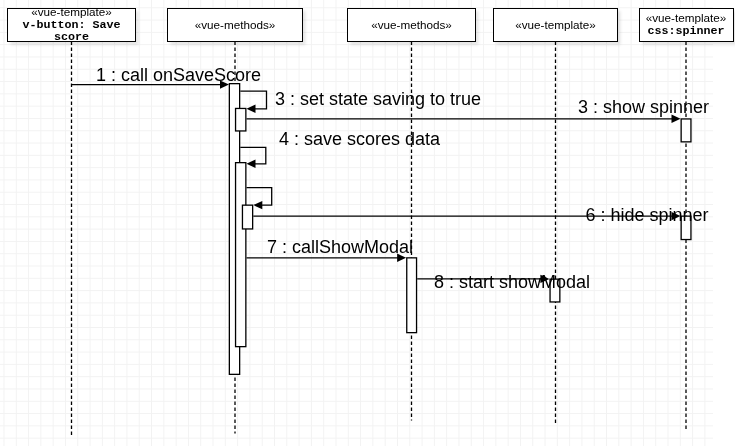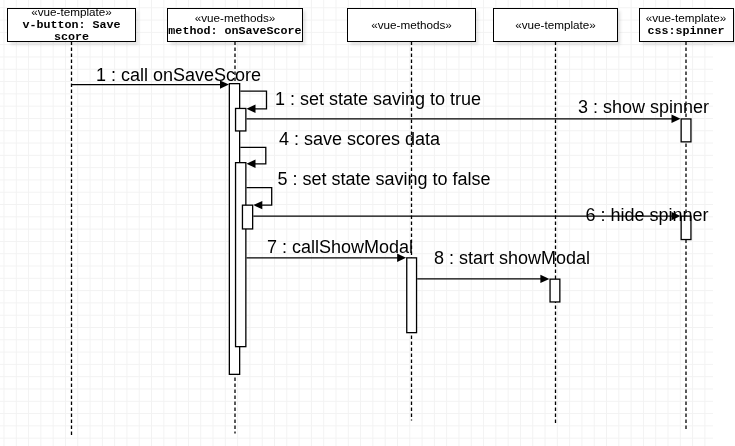--- a/index.html
+++ b/index.html
@@ -34,21 +34,20 @@
 <body>
 
 <div class="canvas">
 
   <div class="pbox" style="left:7px;top:8px;width:129px;height:33.5px">
     <span>«vue-template»</span>
     <span class="pname">v-button: Save score</span>
   </div>
   <div class="pbox" style="left:167px;top:8px;width:136px;height:33.5px">
     <span>«vue-methods»</span>
-    <span class="pname">method: onSaveScore</span>
   </div>
   <div class="pbox" style="left:347px;top:8px;width:129px;height:33.5px">
     <span>«vue-methods»</span>
   </div>
   <div class="pbox" style="left:493px;top:8px;width:125px;height:33.5px">
     <span>«vue-template»</span>
   </div>
   <div class="pbox" style="left:638.5px;top:8px;width:95px;height:33.5px">
     <span>«vue-template»</span>
     <span class="pname">css:spinner</span>
@@ -91,21 +90,20 @@
       <polygon points="680.5,216.1 671.5,211.9 671.5,220.3"></polygon>
       <polygon points="406.1,257.8 397.1,253.6 397.1,262"></polygon>
       <polygon points="549.4,278.9 540.4,274.7 540.4,283.1"></polygon>
       <polygon points="246.5,108.8 255.5,104.6 255.5,113"></polygon>
       <polygon points="246.5,163.8 255.5,159.6 255.5,168"></polygon>
       <polygon points="253.3,205.1 262.3,200.9 262.3,209.3"></polygon>
     </g>
   </svg>
 
   <div class="mlabel" style="left:96px;top:68.9px">1 : call onSaveScore</div>
-  <div class="mlabel" style="left:275px;top:92.6px">1 : set state saving to true</div>
+  <div class="mlabel" style="left:275px;top:92.6px">3 : set state saving to true</div>
   <div class="mlabel" style="left:578px;top:100.9px">3 : show spinner</div>
   <div class="mlabel" style="left:279px;top:133.3px">4 : save scores data</div>
-  <div class="mlabel" style="left:277.5px;top:173.4px">5 : set state saving to false</div>
   <div class="mlabel" style="left:585.5px;top:209px">6 : hide spinner</div>
   <div class="mlabel" style="left:267px;top:240.9px">7 : callShowModal</div>
-  <div class="mlabel" style="left:434px;top:252px">8 : start showModal</div>
+  <div class="mlabel" style="left:434px;top:276px">8 : start showModal</div>
 
 </div>
 
 </body></html>

